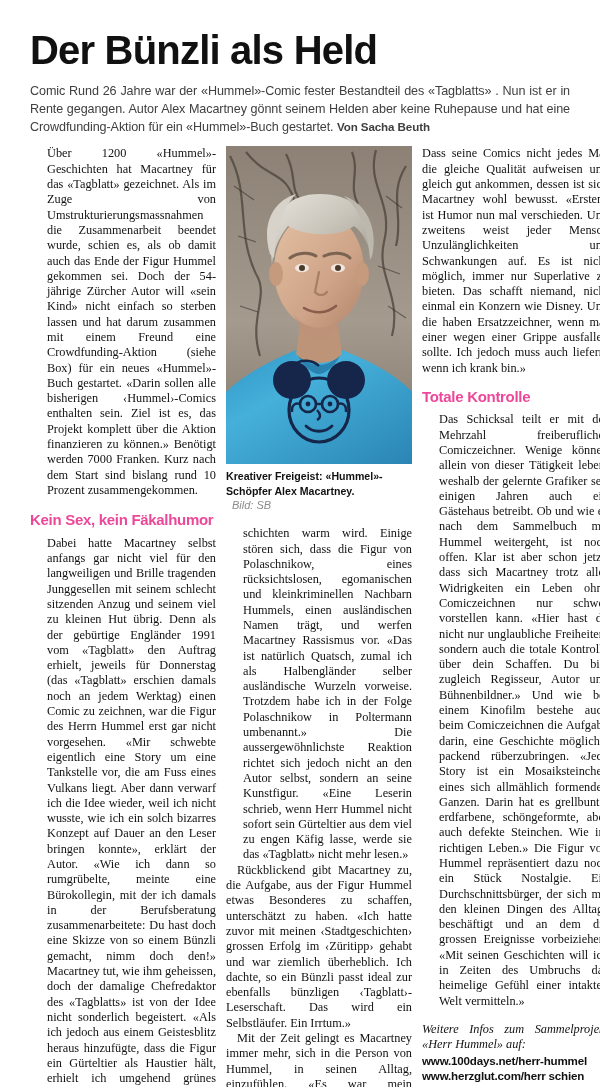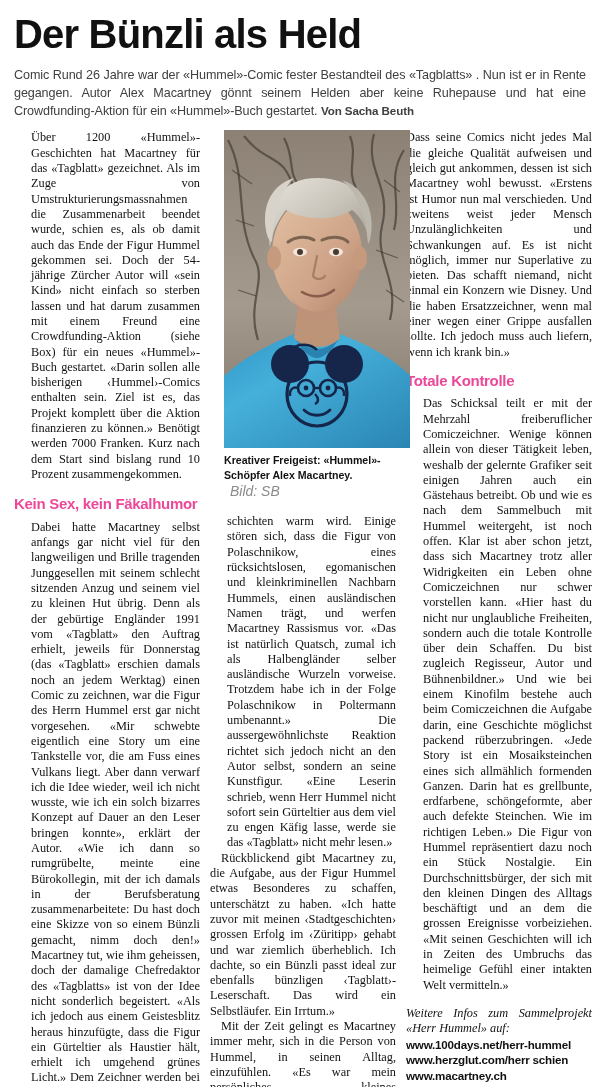--- a/index.html
+++ b/index.html
@@ -11,21 +11,21 @@
     width: 600px;
     height: 1087px;
     overflow: hidden;
     font-family: "Liberation Serif", serif;
     color: #111111;
   }
   .page {
     position: relative;
     width: 600px;
     height: 1087px;
-    padding: 0;
+    padding: 16px;
     box-sizing: border-box;
     border-radius: 10px;
   }
 
   
   .headline-block {
     padding: 14px 14px 0 14px;
   }
   .headline {
     font-family: "Liberation Sans", sans-serif;
@@ -82,21 +82,21 @@
     font-weight: bold;
     font-size: 15px;
     line-height: 1.1;
     color: #ec4899;
     margin: 13px 0 7px 0;
     letter-spacing: -0.3px;
   }
   .subhead.first { margin-top: 14px; }
 
   
-  .photo-wrap { margin: 0 0 5px 14px; }
+  .photo-wrap { margin: 0 0 5px 0; }
   .photo {
     position: relative;
     width: 186px;
     height: 318px;
     overflow: hidden;
     background: #8e8579;
   }
   .photo svg { display: block; }
   .caption {
     font-family: "Liberation Sans", sans-serif;
@@ -107,21 +107,21 @@
     margin: 5px 0 0 0;
     display: flex;
     flex-wrap: wrap;
     align-items: baseline;
   }
   .caption-text { flex: 1 1 auto; }
   .credit {
     font-family: "Liberation Sans", sans-serif;
     font-weight: normal;
     font-style: italic;
-    font-size: 14px;
+    font-size: 11px;
     color: #8b8b8b;
     white-space: nowrap;
     margin-left: 6px;
     align-self: flex-end;
   }
   .caption-gap { height: 9px; }
 
   
   .infoblock { margin-top: 13px; }
   .info-italic {

